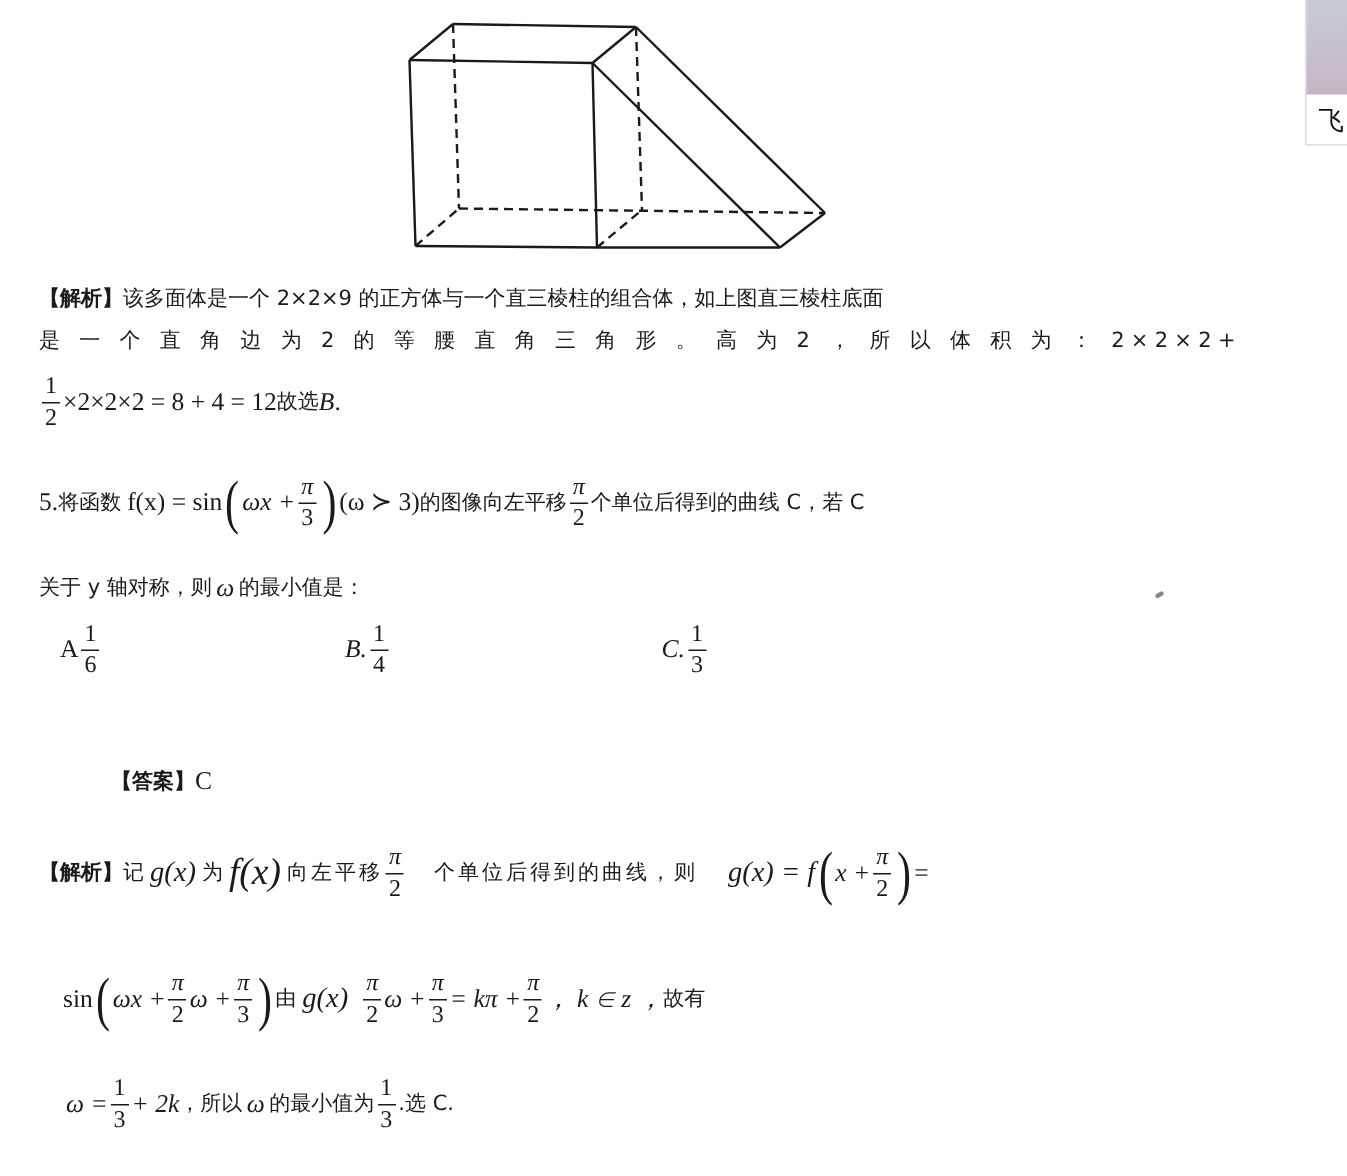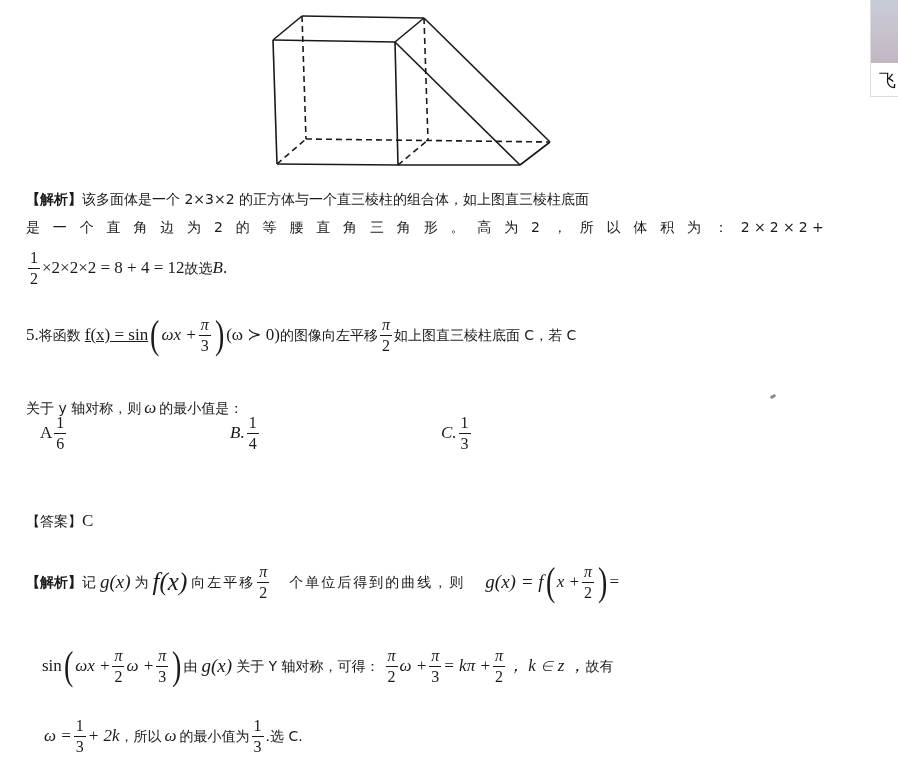--- a/index.html
+++ b/index.html
@@ -49,56 +49,56 @@
     <line x1="40" y1="16" x2="44" y2="139"></line>
     <line x1="162" y1="18" x2="166" y2="140"></line>
     <line x1="44" y1="139" x2="288" y2="142"></line>
     <line x1="15" y1="164" x2="44" y2="139"></line>
     <line x1="136" y1="165" x2="166" y2="140"></line>
   </g>
 </svg>
 
 <div class="line row" style="left:26px; top:189px;">
   <span class="cjk" style="font-weight:bold;">【解析】</span>
-  <span class="cjk">该多面体是一个 2×3×2 的正方体与一个直三棱柱的组合体，如上图直三棱柱底面</span>
+  <span class="cjk">该多面体是一个 2×2×9 的正方体与一个直三棱柱的组合体，如上图直三棱柱底面</span>
 </div>
 <div class="line row" style="left:26px; top:217px;justify-content:flex-end;">
   <span class="cjk spaced" style="letter-spacing:4.2px;">是 一 个 直 角 边 为 2 的 等 腰 直 角 三 角 形 。 高 为 2 ， 所 以 体 积 为 ： 2×2×2+</span>
 </div>
 <div class="line row math" style="left:26px; top:246px; height:44px;">
   <span class="frac">
       <span class="num">1</span>
       <span class="den">2</span>
     </span>
   <span>×2×2×2 = 8 + 4 = 12</span>
   <span class="cjk">故选</span>
   <span class="it">B</span>
   <span>.</span>
 </div>
 
 <div class="line row math" style="left:26px; top:312px; height:46px;">
   <span>5.</span>
   <span class="cjk">将函数</span>
-  <span style="margin-left:4px;text-decoration:underline;">f(x) = sin</span>
+  <span style="margin-left:4px;">f(x) = sin</span>
   <span class="bigparen">(</span>
   <span class="it">ωx +</span>
   <span class="frac">
       <span class="num it">π</span>
       <span class="den">3</span>
     </span>
   <span class="bigparen">)</span>
-  <span>(ω ≻ 0)</span>
+  <span>(ω ≻ 3)</span>
   <span class="cjk">的图像向左平移</span>
   <span class="frac">
       <span class="num it">π</span>
       <span class="den">2</span>
     </span>
-  <span class="cjk">如上图直三棱柱底面 C，若 C</span>
-</div>
-<div class="line row" style="left:26px; top:398px;">
+  <span class="cjk">个单位后得到的曲线 C，若 C</span>
+</div>
+<div class="line row" style="left:26px; top:382px;">
   <span class="cjk">关于 y 轴对称，则</span>
   <span class="math it" style="margin:0 3px;">ω</span>
   <span class="cjk">的最小值是：</span>
 </div>
 <div class="line row math" style="left:40px; top:410px; height:46px;">
   <span>A</span>
   <span class="frac">
       <span class="num">1</span>
       <span class="den">6</span>
     </span>
@@ -114,21 +114,21 @@
   <span class="it">C.</span>
   <span class="frac">
       <span class="num">1</span>
       <span class="den">3</span>
     </span>
 </div>
 
 <div class="abs speck" style="left:770px; top:395px;"></div>
 
 <div class="line row" style="left:26px; top:511px;">
-  <span class="cjk" style="font-weight:normal;">【答案】</span>
+  <span class="cjk" style="font-weight:bold;margin-left:48px;">【答案】</span>
   <span class="math">C</span>
 </div>
 
 <div class="line row math" style="left:26px; top:556px; height:52px;">
   <span class="cjk" style="font-weight:bold;">【解析】</span>
   <span class="cjk">记</span>
   <span class="it" style="font-size:19px; margin:0 4px;">g(x)</span>
   <span class="cjk">为</span>
   <span class="it" style="font-size:25px; margin:0 4px;">f(x)</span>
   <span class="cjk" style="letter-spacing:2px;">向左平移</span>
@@ -157,21 +157,20 @@
       <span class="den">2</span>
     </span>
   <span class="it">ω +</span>
   <span class="frac">
       <span class="num it">π</span>
       <span class="den">3</span>
     </span>
   <span class="bigparen">)</span>
   <span class="cjk">由</span>
   <span class="it" style="font-size:19px; margin:0 4px;">g(x)</span>
-  <span class="cjk">关于 Y 轴对称，可得：</span>
   <span class="frac" style="margin-left:6px;">
       <span class="num it">π</span>
       <span class="den">2</span>
     </span>
   <span class="it">ω +</span>
   <span class="frac">
       <span class="num it">π</span>
       <span class="den">3</span>
     </span>
   <span class="it">= kπ +</span>

